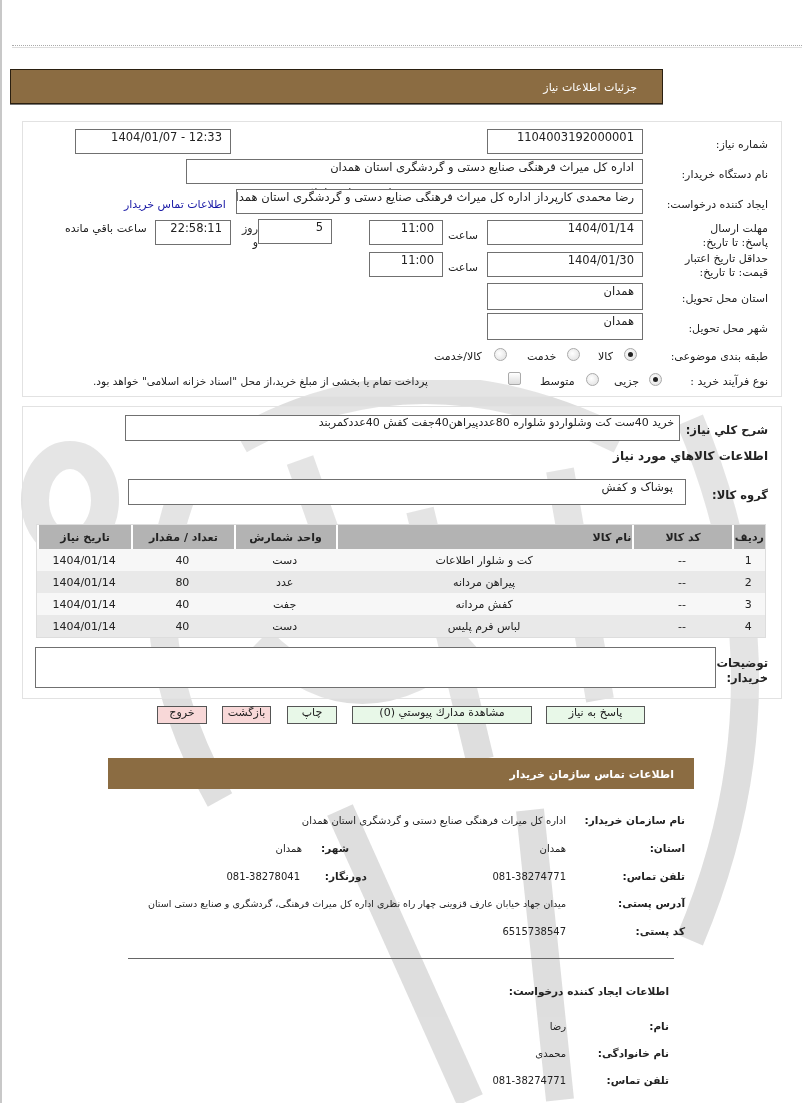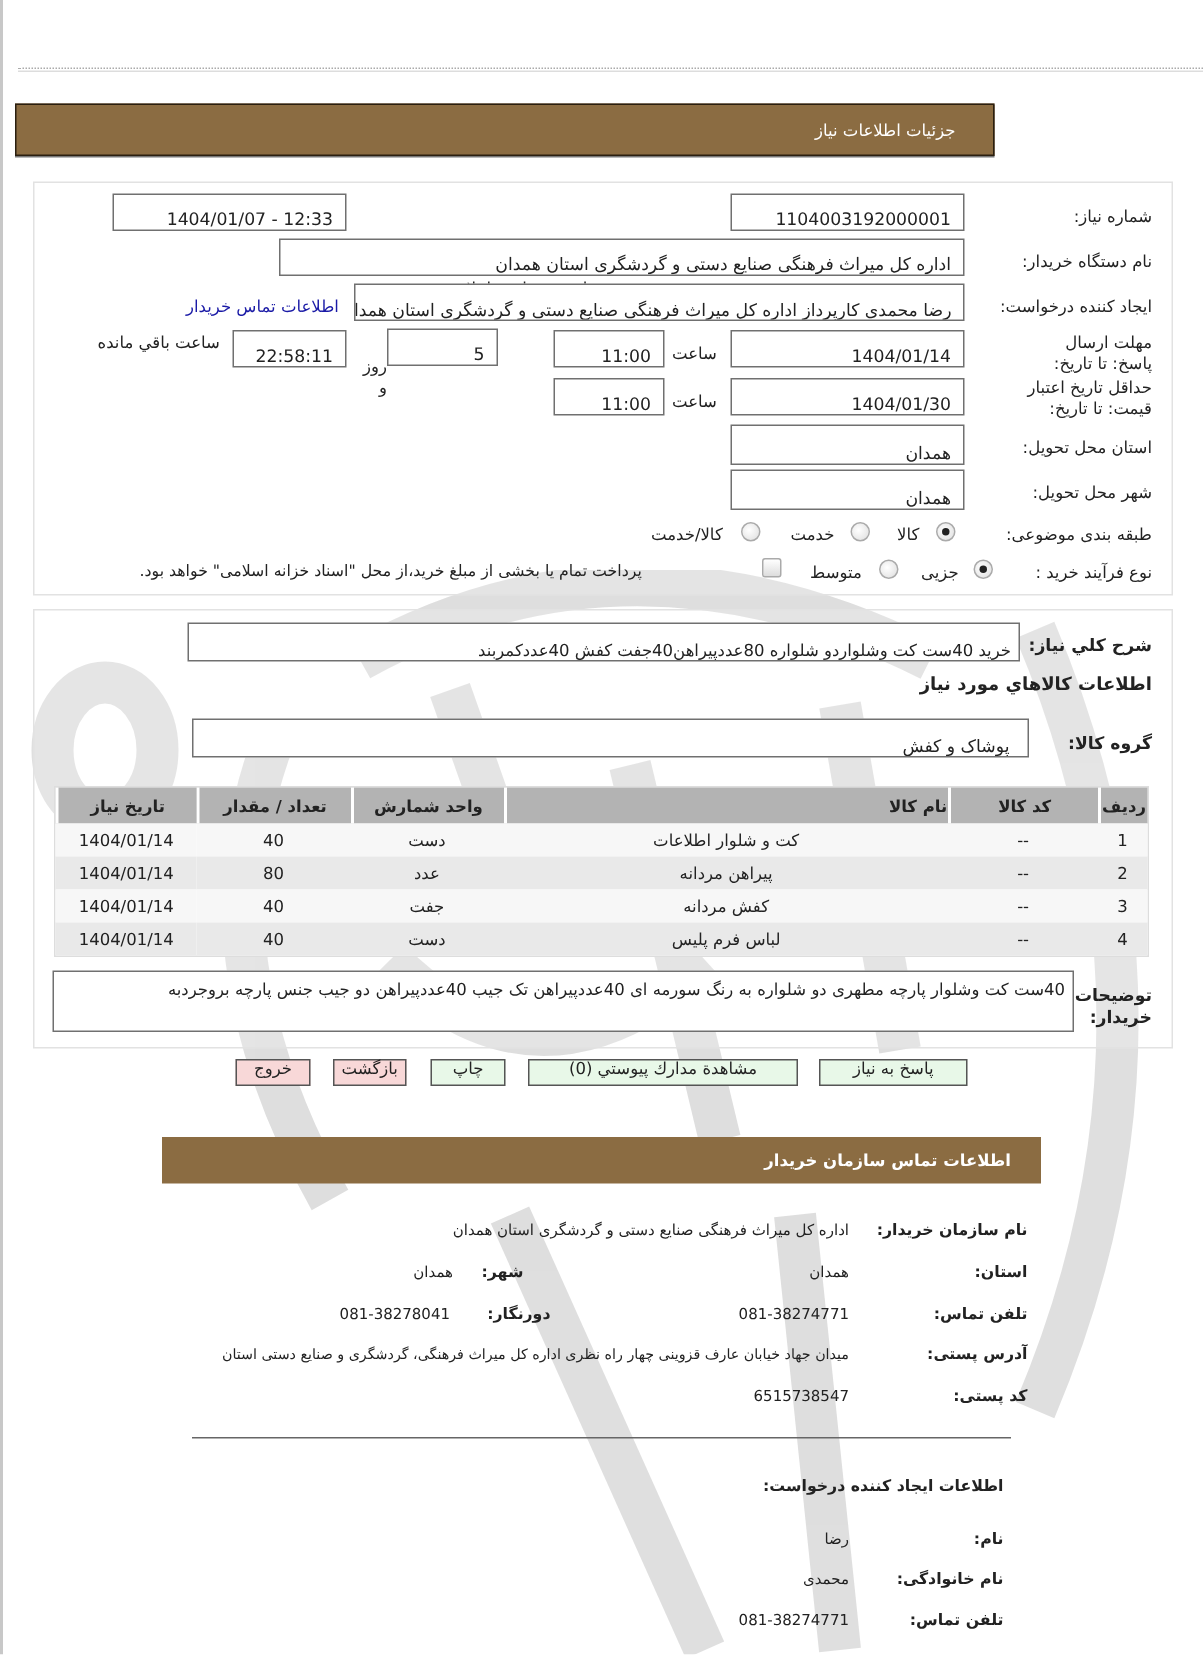--- a/index.html
+++ b/index.html
@@ -16,21 +16,21 @@
   .panel-header {
     position: absolute; background: #8b6c42; color: #fff;
     border: 1px solid #2a1f10; box-shadow: 0 1px 0 #777;
   }
   .panel-header span { position: absolute; right: 25px; top: 50%; transform: translateY(-50%); font-size: 11px; }
   .box { position: absolute; border: 1px solid #e2e2e2; background: rgba(255,255,255,0.2); }
   .lbl { position: absolute; font-size: 11px; white-space: nowrap; color: #222; }
   .lbl.bold { font-weight: bold; }
   .field {
     position: absolute; border: 1px solid #707070; background: #fff;
-    font-size: 11.5px; padding: 0 8px; display: flex; align-items: flex-end; white-space: nowrap; overflow: hidden;
+    font-size: 11.5px; padding: 0 8px; display: flex; align-items: flex-start; white-space: nowrap; overflow: hidden;
   }
   .link { position: absolute; color: #1a1aa6; font-size: 11px; white-space: nowrap; cursor: pointer; }
   .radio { position: absolute; width: 13px; height: 13px; border-radius: 50%; border: 1px solid #aaa; background: radial-gradient(circle at 40% 40%, #fff, #ddd); }
   .radio.on::after { content: ""; position: absolute; left: 3px; top: 3px; width: 5px; height: 5px; border-radius: 50%; background: #222; }
   .chk { position: absolute; width: 13px; height: 13px; border: 1px solid #aaa; border-radius: 2px; background: linear-gradient(#fff, #ddd); }
   table.items { position: absolute; border-collapse: separate; border-spacing: 0; font-size: 11px; border: 1px solid #ddd; background: #fff; }
   table.items th { background: #b3b3b3; font-weight: bold; height: 24px; border-left: 2px solid #fff; color: #222; }
   table.items td { height: 22px; text-align: center; }
   table.items tr.odd td { background: #f7f7f7; }
   table.items tr.even td { background: #e9e9e9; }
@@ -96,21 +96,21 @@
 <div class="field" style="left:487px;top:220px;width:156px;height:25px;justify-content:flex-start;">
     <span>1404/01/14</span>
   </div>
 <span class="lbl" style="left:448px;top:229px;">ساعت</span>
 <div class="field" style="left:369px;top:220px;width:74px;height:25px;justify-content:flex-start;">
     <span>11:00</span>
   </div>
 <div class="field" style="left:258px;top:219px;width:74px;height:25px;justify-content:flex-start;">
     <span>5</span>
   </div>
-<span class="lbl" style="left:240px;top:238px;width:18px;white-space:normal;line-height:14px;">روز و</span>
+<span class="lbl" style="left:240px;top:222px;width:18px;white-space:normal;line-height:14px;">روز و</span>
 <div class="field" style="left:155px;top:220px;width:76px;height:25px;justify-content:flex-start;">
     <span>22:58:11</span>
   </div>
 <span class="lbl" style="left:65px;top:222px;">ساعت باقي مانده</span>
 
 <span class="lbl" style="right:34px;top:252px;width:92px;white-space:normal;line-height:14px;">حداقل تاریخ اعتبار قیمت: تا تاریخ:</span>
 <div class="field" style="left:487px;top:252px;width:156px;height:25px;justify-content:flex-start;">
     <span>1404/01/30</span>
   </div>
 <span class="lbl" style="left:448px;top:261px;">ساعت</span>
@@ -200,21 +200,20 @@
       <td>لباس فرم پلیس</td>
       <td>دست</td>
       <td>40</td>
       <td>1404/01/14</td>
     </tr>
   </tbody>
 </table>
 
 <span class="lbl bold" style="right:34px;top:656px;width:42px;white-space:normal;line-height:15px;font-size:11.5px;">توضیحات خریدار:</span>
 <div class="field" style="left:35px;top:647px;width:681px;height:41px;display:block;padding:4px 5px;font-size:11px;line-height:15px;">
-  <div>40ست کت وشلوار پارچه مطهری دو شلواره به رنگ سورمه ای 40عددپیراهن تک جیب 40عددپیراهن دو جیب جنس پارچه بروجردبه</div>
 </div>
 
 <div class="btn green" style="left:546px;top:706px;width:99px;">پاسخ به نیاز</div>
 <div class="btn green" style="left:352px;top:706px;width:180px;">مشاهدة مدارك پيوستي (0)</div>
 <div class="btn green" style="left:287px;top:706px;width:50px;">چاپ</div>
 <div class="btn red" style="left:222px;top:706px;width:49px;">بازگشت</div>
 <div class="btn red" style="left:157px;top:706px;width:50px;">خروج</div>
 
 <div class="panel-header" style="left:108px;top:758px;width:586px;height:31px;border:none;box-shadow:none;">
   <span style="right:20px;font-weight:bold;">اطلاعات تماس سازمان خریدار</span>

